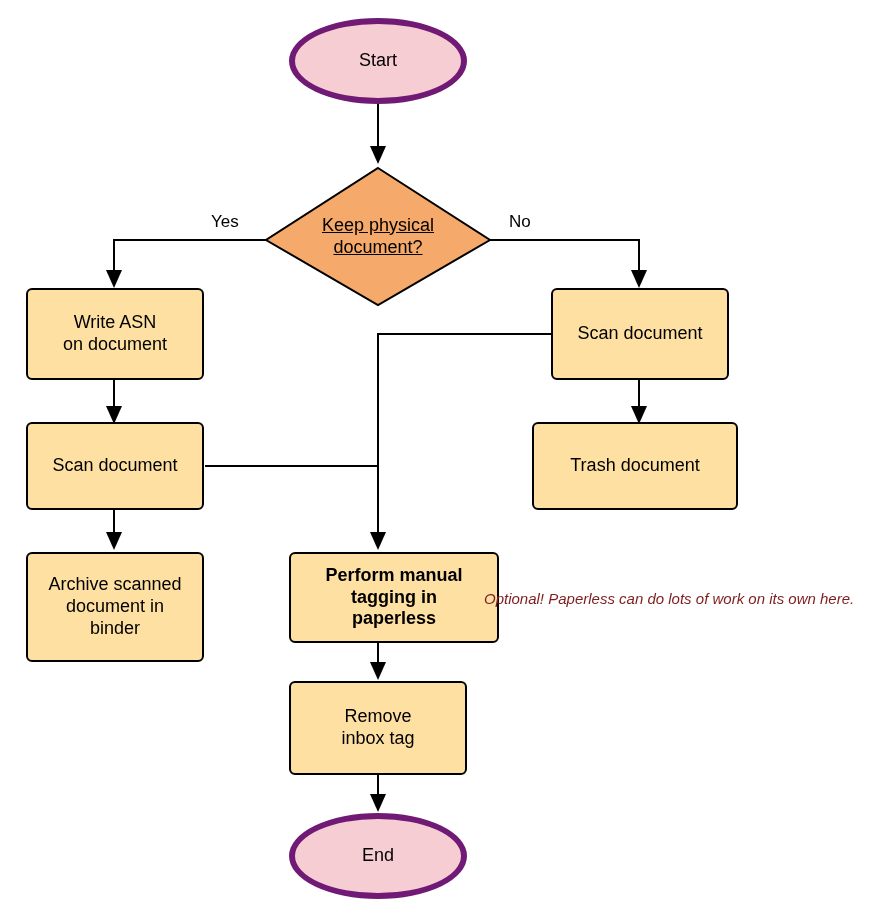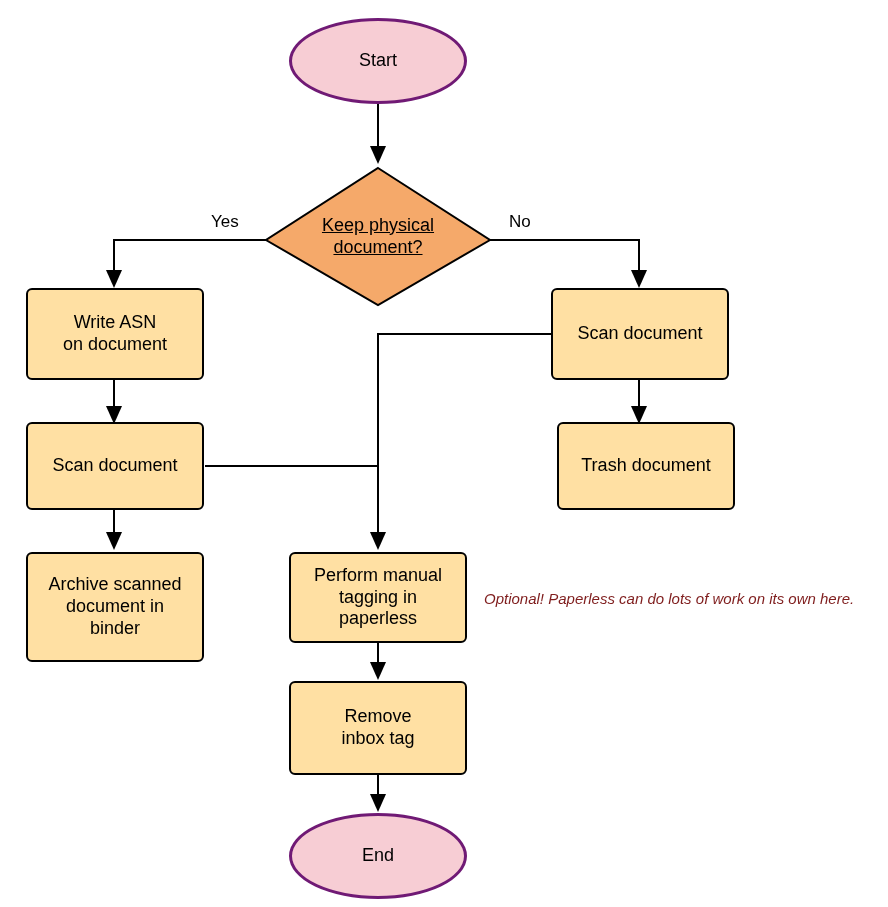--- a/index.html
+++ b/index.html
@@ -36,21 +36,21 @@
     line-height: 1.22;
     white-space: pre-line;
   }
   .node.process {
     background: #ffe0a3;
     border: 2px solid #000000;
     border-radius: 6px;
   }
   .node.terminator {
     background: #f7cdd4;
-    border: 3px solid #701a75;
+    border: 6px solid #701a75;
     border-radius: 50%;
   }
   .node.decision {
     background: transparent;
     border: none;
     text-decoration: underline;
   }
   .decision-label {
     position: relative;
     z-index: 2;
@@ -129,25 +129,25 @@
   <div class="node process" style="left:26px; top:552px; width:178px; height:110px;">
     <span>Archive scanned
 document in
 binder</span>
   </div>
 
   <div class="node process" style="left:551px; top:288px; width:178px; height:92px;">
     <span>Scan document</span>
   </div>
 
-  <div class="node process" style="left:557px; top:422px; width:178px; height:88px;">
+  <div class="node process" style="left:532px; top:422px; width:206px; height:88px;">
     <span>Trash document</span>
   </div>
 
-  <div class="node process" style="left:289px; top:552px; width:178px; height:91px;">
+  <div class="node process" style="left:289px; top:552px; width:210px; height:91px;font-weight:bold;">
     <span>Perform manual
 tagging in
 paperless</span>
   </div>
 
   <div class="node process" style="left:289px; top:681px; width:178px; height:94px;">
     <span>Remove
 inbox tag</span>
   </div>
 

